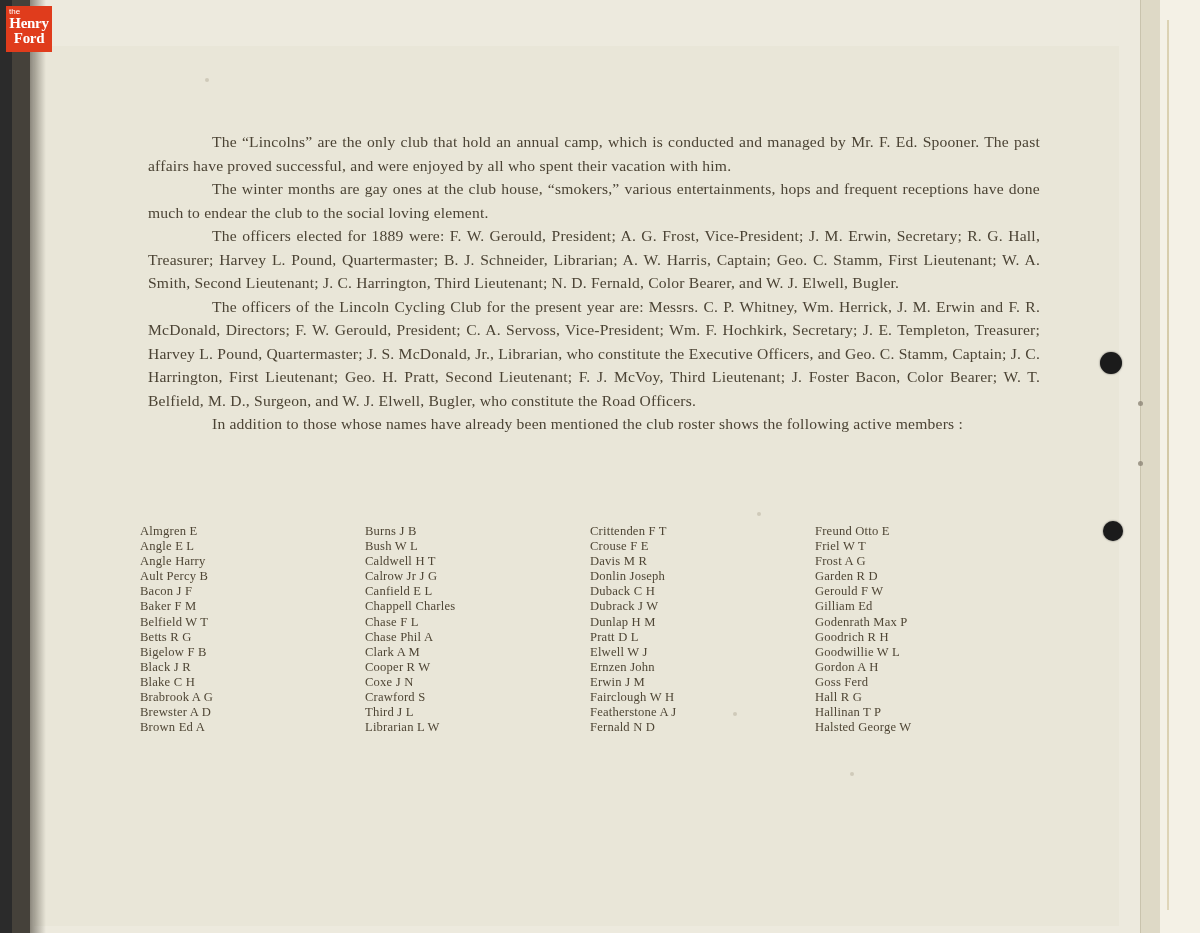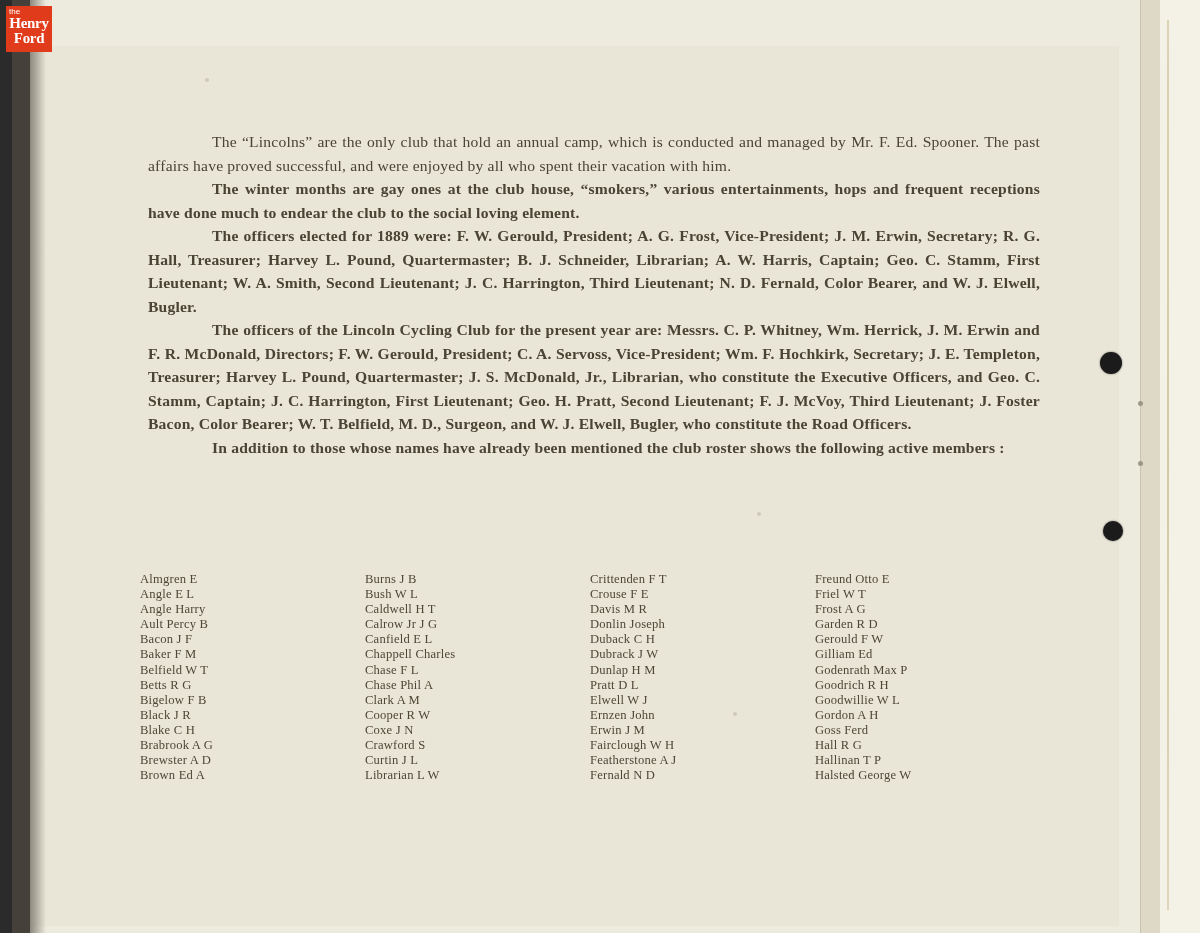--- a/index.html
+++ b/index.html
@@ -123,31 +123,30 @@
   }
   p.body {
     margin: 0 0 0 8px;
     font-size: 15.6px;
     line-height: 23.5px;
     color: #4b4334;
     text-align: justify;
     text-indent: 64px;
     letter-spacing: 0.2px;
   }
-  p.body + p.body { margin-top: 0px; font-weight: bold; }
+  p.body + p.body { margin-top: 0px; }
   .roster {
     position: absolute;
     left: 140px; top: 524px;
     width: 900px;
     display: flex;
     gap: 0px;
   }
   .roster-col {
     width: 225px;
-    margin-top: 48px;
   }
   .roster-col .name {
     font-size: 12.6px;
     line-height: 15.1px;
     color: #4f4635;
     white-space: nowrap;
     letter-spacing: 0.2px;
   }
   
   .speck {
@@ -219,21 +218,21 @@
       <div class="name">Caldwell H T</div>
       <div class="name">Calrow Jr J G</div>
       <div class="name">Canfield E L</div>
       <div class="name">Chappell Charles</div>
       <div class="name">Chase F L</div>
       <div class="name">Chase Phil A</div>
       <div class="name">Clark A M</div>
       <div class="name">Cooper R W</div>
       <div class="name">Coxe J N</div>
       <div class="name">Crawford S</div>
-      <div class="name">Curtin J L</div>
+      <div class="name">Third J L</div>
       <div class="name">Librarian L W</div>
     </div>
     <div class="roster-col">
       <div class="name">Crittenden F T</div>
       <div class="name">Crouse F E</div>
       <div class="name">Davis M R</div>
       <div class="name">Donlin Joseph</div>
       <div class="name">Duback C H</div>
       <div class="name">Dubrack J W</div>
       <div class="name">Dunlap H M</div>

